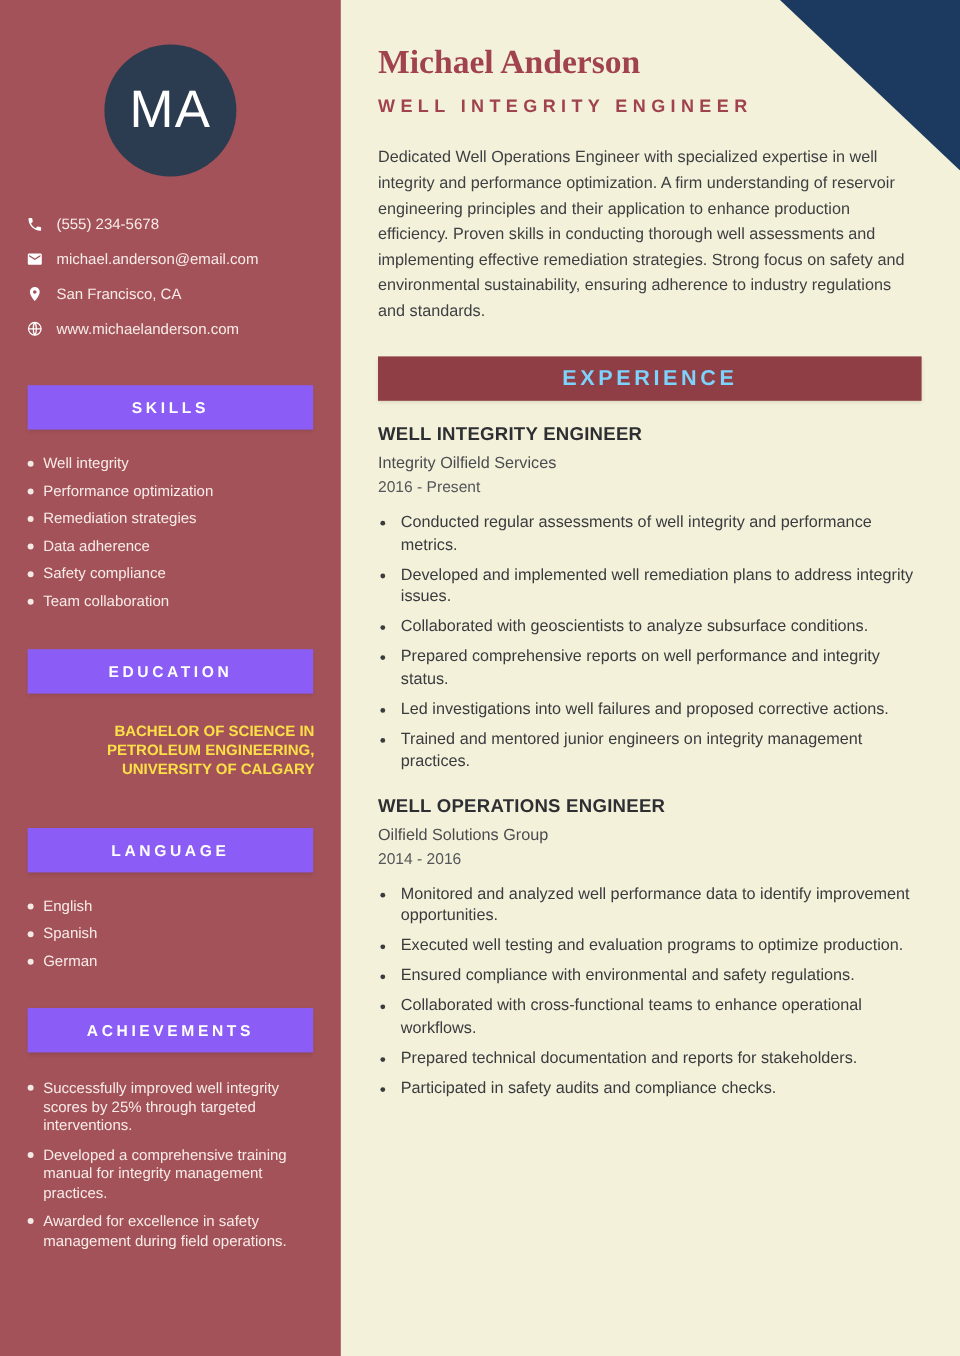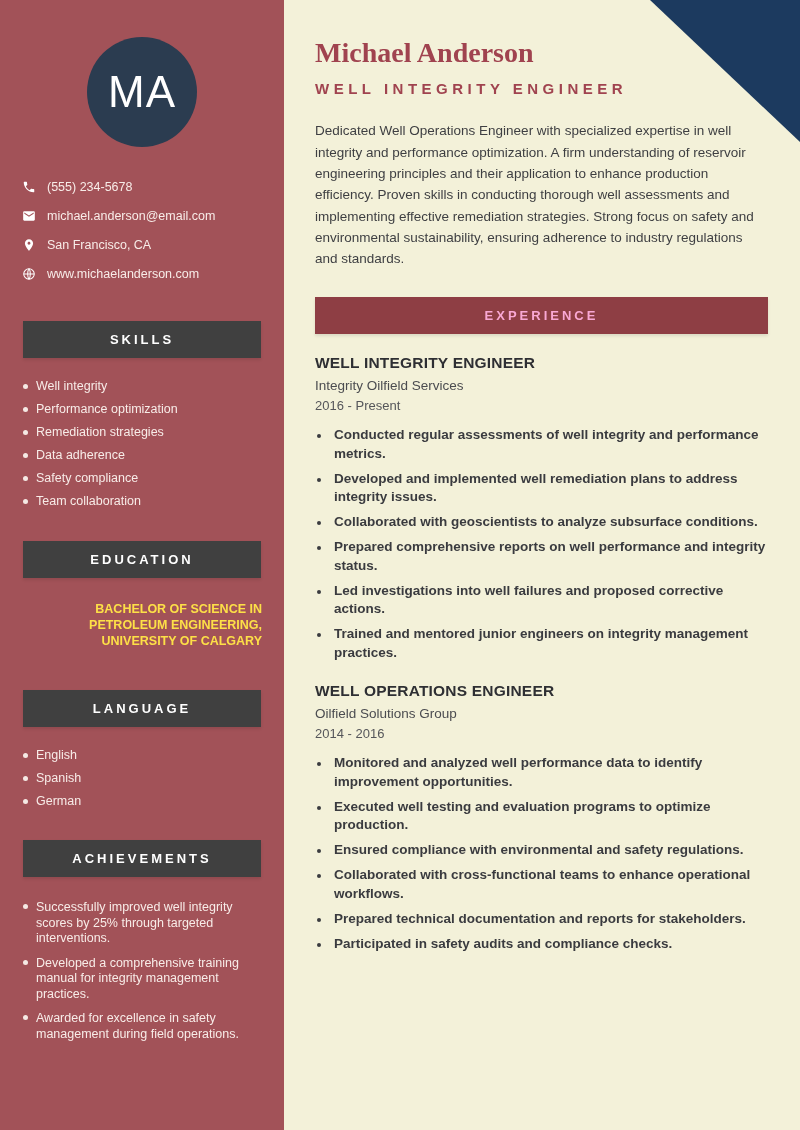--- a/index.html
+++ b/index.html
@@ -22,21 +22,21 @@
   }
   .avatar {
     width:110px; height:110px; border-radius:50%; background:#2b3c50;
     margin:37px auto 0; display:flex; align-items:center; justify-content:center;
   }
   .avatar span { color:#ffffff; font-size:44px; font-weight:500; letter-spacing:1px; }
   .contact { list-style:none; margin:33px 0 0; padding:0 16px 0 22px; }
   .contact li { display:flex; align-items:flex-end; gap:11px; margin-bottom:15px; font-size:12.5px; line-height:14px; }
   .contact svg { width:14px; height:14px; flex:none; }
   .side-banner {
-    margin:0 auto; width:238px; height:37px; background:#404040; color:#ffffff;
+    margin:0 auto; width:238px; height:37px; background:#8b5cf6; color:#ffffff;
     display:flex; align-items:center; justify-content:center;
     font-weight:bold; font-size:13px; letter-spacing:3px;
     box-shadow:0 2px 3px rgba(0,0,0,0.10);
   }
   .banner-skills { margin-top:40px; }
   .banner-education { margin-top:33px; }
   .banner-language { margin-top:41px; }
   .banner-achievements { margin-top:32px; }
   .side-list { list-style:none; margin:22px 0 0; padding:0 16px 0 20px; }
   .side-list li { position:relative; padding-left:16px; font-size:12.5px; line-height:13px; margin-bottom:10px; }
@@ -49,30 +49,30 @@
   .degree { margin:23px 22px 0; font-weight:bold; font-size:12.5px; line-height:16px; color:#fde047;text-align:right; }
   
   .main { position:absolute; left:284px; top:0; width:516px; height:1130px; padding:0 32px 0 31px; }
   .name {
     margin:38px 0 0; font-family:"Liberation Serif", serif; font-weight:700;
     font-size:28px; line-height:1.05; color:#a0434f;
   }
   .job-title-header { margin:13px 0 0; font-size:15px; font-weight:bold; letter-spacing:4.5px; color:#a0434f; }
   .summary { margin:23px 0 0; font-size:13.5px; line-height:21.3px; color:#3e3f42; }
   .exp-banner {
-    margin:28px 0 0; width:100%; height:37px; background:#8e3e44; color:#f9a8d4;
+    margin:28px 0 0; width:100%; height:37px; background:#8e3e44; color:#7dd3fc;
     display:flex; align-items:center; justify-content:center;
-    font-weight:bold; font-size:13px; letter-spacing:3px;
+    font-weight:bold; font-size:18px; letter-spacing:3px;
     box-shadow:0 2px 3px rgba(0,0,0,0.10);
   }
   .job + .job { }
   .job h3 { margin:20px 0 0; font-size:15.5px; color:#2e2f33; font-weight:bold; letter-spacing:0.2px; }
   .job .company { margin-top:6px; font-size:13.5px; color:#4b4c50; }
   .job .dates { margin-top:5px; font-size:13px; color:#55565a; }
-  .bullets { margin:13px 0 0; padding-left:16px; list-style:disc;font-weight:bold; }
+  .bullets { margin:13px 0 0; padding-left:16px; list-style:disc; }
   .bullets li { padding-left:3px; font-size:13.5px; line-height:18.5px; color:#3a3b3f; margin-bottom:6.5px; }
   .bullets li::marker { color:#3a3b3f; font-size:12px; }
 </style>
 </head>
 <body>
 
 <div class="page">
 
   <div class="corner"></div>
 

